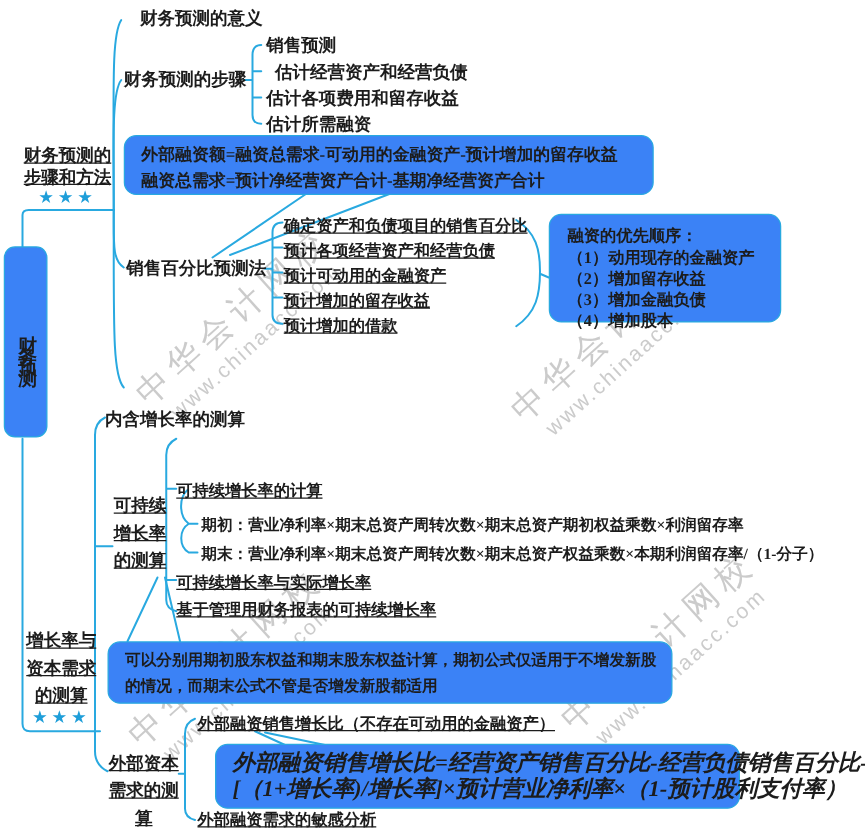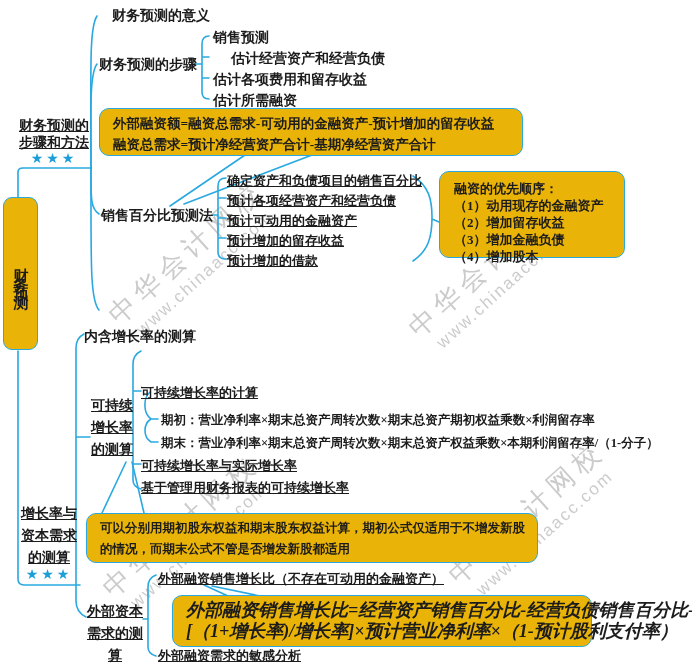--- a/index.html
+++ b/index.html
@@ -5,21 +5,21 @@
   html,body{margin:0;padding:0;background:#fff;}
   #stage{
     position:relative;width:692px;height:666px;background:#ffffff;overflow:hidden;
     font-family:"Liberation Serif","DejaVu Serif",serif;color:#1c1c1c;
   }
   .lbl{position:absolute;font-weight:700;font-size:14px;line-height:17px;white-space:nowrap;z-index:2;}
   .sm{font-size:13px;text-decoration:underline;}
   .xs{font-size:12.5px;}
   .ctr{text-align:center;white-space:normal;text-decoration:underline;}
   .stars{position:absolute;color:#1e9ed9;font-size:14px;letter-spacing:3px;z-index:2;font-family:"DejaVu Sans",sans-serif;white-space:nowrap;}
-  .box{position:absolute;background:#eab308;border:1.6px solid #29a9e0;border-radius:10px;z-index:2;box-sizing:border-box;}
+  .box{position:absolute;background:#3b82f6;border:1.6px solid #29a9e0;border-radius:10px;z-index:2;box-sizing:border-box;}
   .callout-text{font-weight:700;font-size:13px;line-height:21px;padding:4px 13px;white-space:nowrap;}
   .rootbox{border-radius:9px;}
   .vtext{writing-mode:vertical-rl;text-orientation:upright;letter-spacing:9px;font-size:15px;font-weight:700;
          position:absolute;left:50%;top:50%;transform:translate(-50%,-50%);white-space:nowrap;}
   svg.wires{position:absolute;left:0;top:0;z-index:1;}
   .wm{position:absolute;z-index:0;width:250px;transform:rotate(-42deg);text-align:center;
       color:#c3c3c3;opacity:.85;pointer-events:none;font-family:"Liberation Sans","DejaVu Sans",sans-serif;}
   .wm-cn{font-size:27px;letter-spacing:6px;font-weight:400;}
   .wm-url{font-size:17px;letter-spacing:2px;}
   .prio-line{font-weight:700;font-size:13px;line-height:17px;white-space:nowrap;}
@@ -86,21 +86,21 @@
 
   <div class="lbl ctr" style="left:16px;top:117px;width:76px;">
     <div>财务预测的</div>
     <div>步骤和方法</div>
   </div>
   <div class="stars" style="left:16px;top:150px;width:76px;text-align:center;">★★★</div>
 
   <div class="lbl" style="left:112px;top:7px;">财务预测的意义</div>
   <div class="lbl" style="left:99px;top:56px;text-align:center;">财务预测的步骤</div>
   <div class="lbl" style="left:213px;top:29px;">销售预测</div>
-  <div class="lbl" style="left:231px;top:50px;">估计经营资产和经营负债</div>
+  <div class="lbl" style="left:220px;top:50px;">估计经营资产和经营负债</div>
   <div class="lbl" style="left:213px;top:71px;">估计各项费用和留存收益</div>
   <div class="lbl" style="left:213px;top:92px;text-align:right;">估计所需融资</div>
 
   <div class="box" style="left:99px;top:108px;width:424px;height:48px;">
     <div class="callout-text" style="font-size:13.5px;">
       <div>外部融资额=融资总需求-可动用的金融资产-预计增加的留存收益</div>
       <div>融资总需求=预计净经营资产合计-基期净经营资产合计</div>
     </div>
   </div>
 

